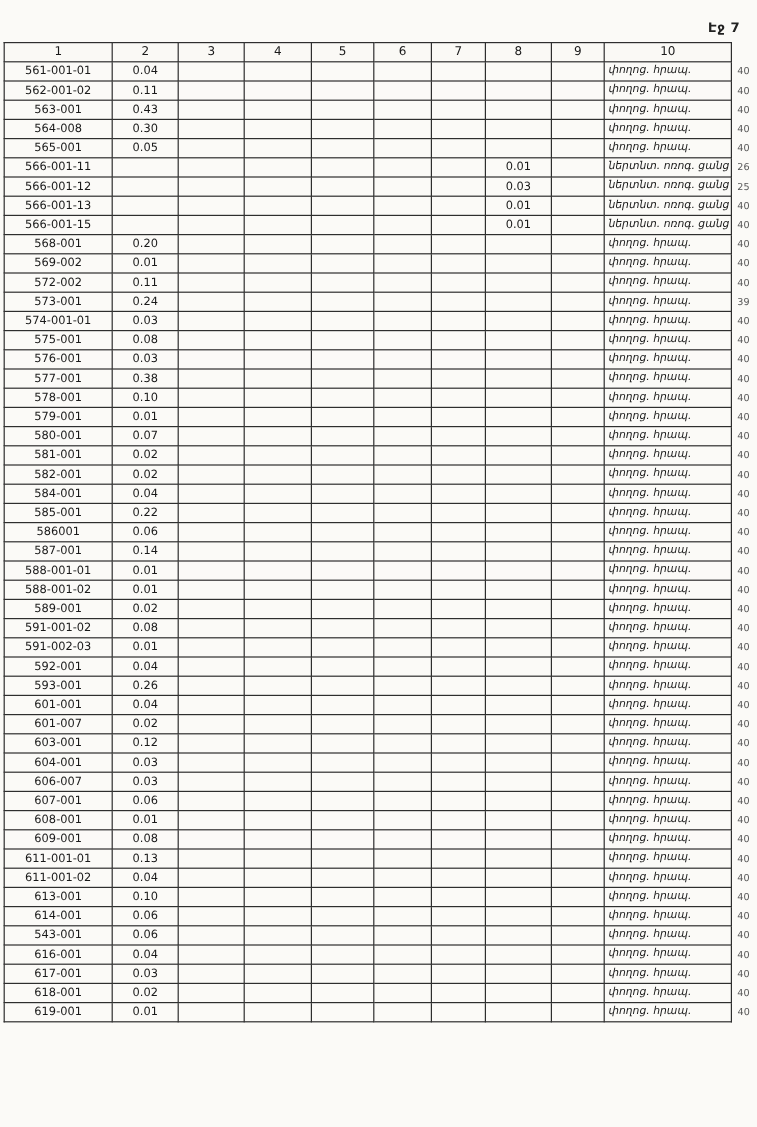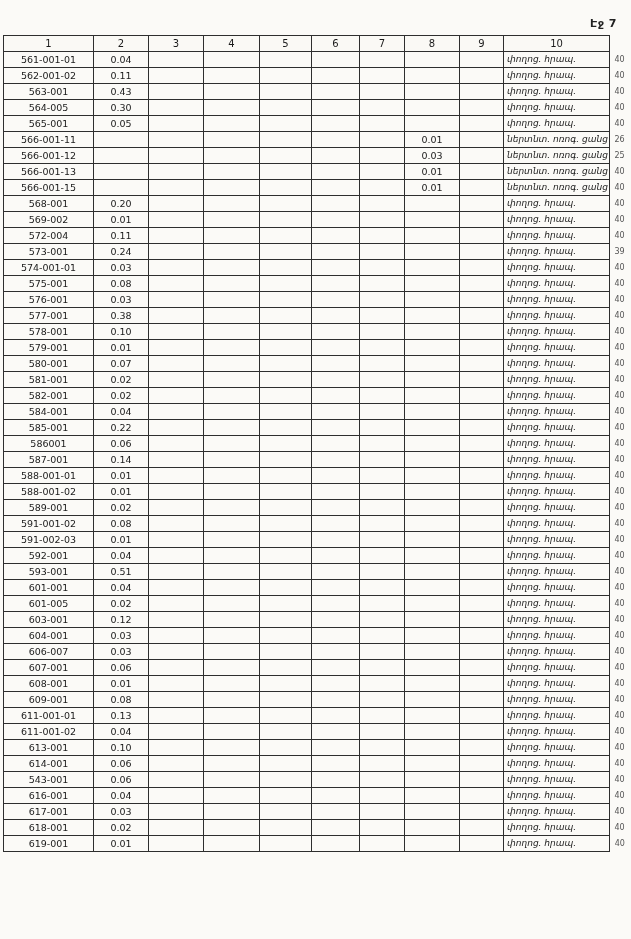--- a/index.html
+++ b/index.html
@@ -139,21 +139,21 @@
           <td class="c4"></td>
           <td class="c5"></td>
           <td class="c6"></td>
           <td class="c7"></td>
           <td class="c8"></td>
           <td class="c9"></td>
           <td class="c10">փողոց. հրապ.</td>
           <td class="margin-cell">40</td>
         </tr>
         <tr>
-          <td class="c1">564-005</td>
+          <td class="c1">564-008</td>
           <td class="c2">0.30</td>
           <td class="c3"></td>
           <td class="c4"></td>
           <td class="c5"></td>
           <td class="c6"></td>
           <td class="c7"></td>
           <td class="c8"></td>
           <td class="c9"></td>
           <td class="c10">փողոց. հրապ.</td>
           <td class="margin-cell">40</td>
@@ -243,21 +243,21 @@
           <td class="c4"></td>
           <td class="c5"></td>
           <td class="c6"></td>
           <td class="c7"></td>
           <td class="c8"></td>
           <td class="c9"></td>
           <td class="c10">փողոց. հրապ.</td>
           <td class="margin-cell">40</td>
         </tr>
         <tr>
-          <td class="c1">572-004</td>
+          <td class="c1">572-002</td>
           <td class="c2">0.11</td>
           <td class="c3"></td>
           <td class="c4"></td>
           <td class="c5"></td>
           <td class="c6"></td>
           <td class="c7"></td>
           <td class="c8"></td>
           <td class="c9"></td>
           <td class="c10">փողոց. հրապ.</td>
           <td class="margin-cell">40</td>
@@ -517,21 +517,21 @@
           <td class="c5"></td>
           <td class="c6"></td>
           <td class="c7"></td>
           <td class="c8"></td>
           <td class="c9"></td>
           <td class="c10">փողոց. հրապ.</td>
           <td class="margin-cell">40</td>
         </tr>
         <tr>
           <td class="c1">593-001</td>
-          <td class="c2">0.51</td>
+          <td class="c2">0.26</td>
           <td class="c3"></td>
           <td class="c4"></td>
           <td class="c5"></td>
           <td class="c6"></td>
           <td class="c7"></td>
           <td class="c8"></td>
           <td class="c9"></td>
           <td class="c10">փողոց. հրապ.</td>
           <td class="margin-cell">40</td>
         </tr>
@@ -542,21 +542,21 @@
           <td class="c4"></td>
           <td class="c5"></td>
           <td class="c6"></td>
           <td class="c7"></td>
           <td class="c8"></td>
           <td class="c9"></td>
           <td class="c10">փողոց. հրապ.</td>
           <td class="margin-cell">40</td>
         </tr>
         <tr>
-          <td class="c1">601-005</td>
+          <td class="c1">601-007</td>
           <td class="c2">0.02</td>
           <td class="c3"></td>
           <td class="c4"></td>
           <td class="c5"></td>
           <td class="c6"></td>
           <td class="c7"></td>
           <td class="c8"></td>
           <td class="c9"></td>
           <td class="c10">փողոց. հրապ.</td>
           <td class="margin-cell">40</td>

